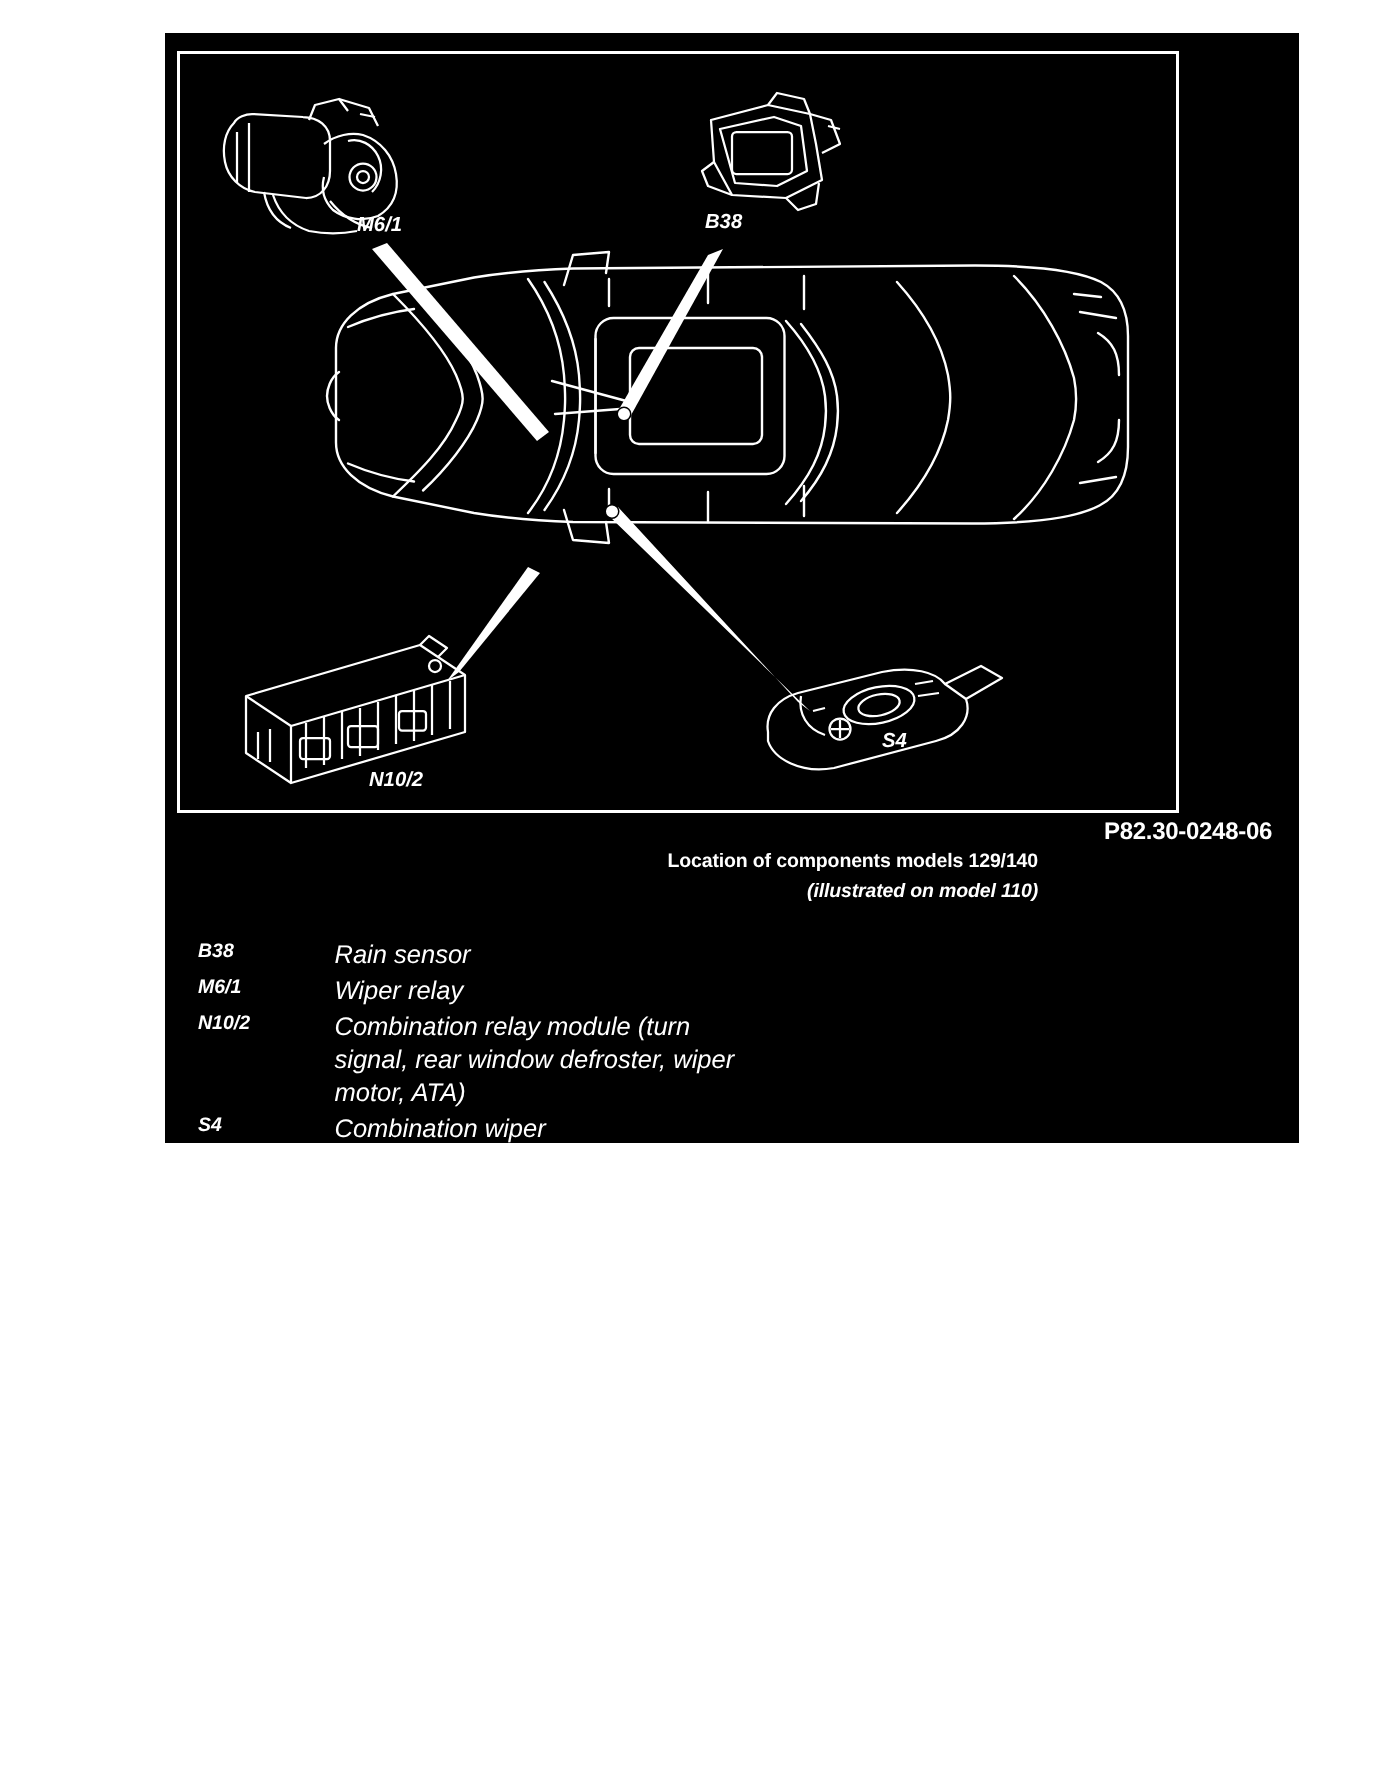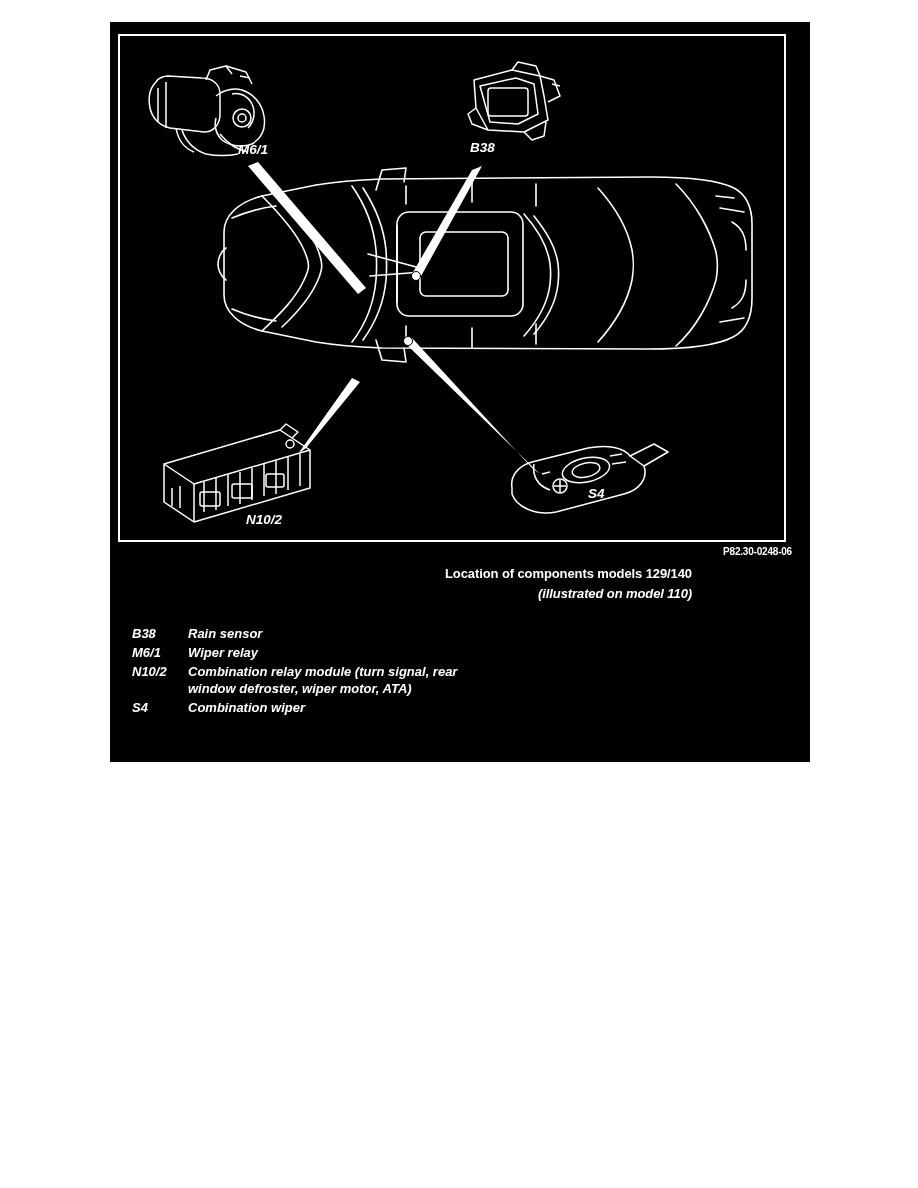--- a/index.html
+++ b/index.html
@@ -12,21 +12,21 @@
     height: 1188px;
     font-family: "Liberation Sans", sans-serif;
     position: relative;
     overflow: hidden;
   }
   
   #doc-page {
     position: absolute;
     left: 110px;
     top: 22px;
-    width: 700px;
+    width: 756px;
     height: 740px;
     background: #000000;
   }
   
   #figure-frame {
     position: absolute;
     left: 8px;
     top: 12px;
     width: 668px;
     height: 508px;
@@ -36,21 +36,21 @@
   #figure-svg {
     position: absolute;
     left: 0;
     top: 0;
   }
   #figure-id {
     position: absolute;
     right: 18px;
     top: 524px;
     color: #ffffff;
-    font-size: 10px;
+    font-size: 16px;
     font-weight: bold;
     font-family: "Liberation Sans", sans-serif;
     letter-spacing: -0.2px;
   }
   #caption-block {
     position: absolute;
     left: 22px;
     top: 544px;
     width: 560px;
     color: #ffffff;
@@ -86,26 +86,27 @@
     width: 56px;
     flex: 0 0 56px;
     font-size: 13px;
     font-weight: bold;
     font-style: italic;
     font-family: "Liberation Sans", sans-serif;
     line-height: 1.30;
   }
   .legend-desc {
     flex: 1 1 auto;
-    font-size: 13px;
-    font-weight: bold;
+    font-size: 17px;
+    font-weight: normal;
     font-style: italic;
     font-family: "Liberation Sans", sans-serif;
     line-height: 1.30;
     max-width: 290px;
+    margin-left: 35px;
   }
   .label-text {
     font-size: 13.5px;
     font-weight: bold;
     font-style: italic;
     fill: #ffffff;
     font-family: "Liberation Sans", sans-serif;
   }
 </style>
 </head>

